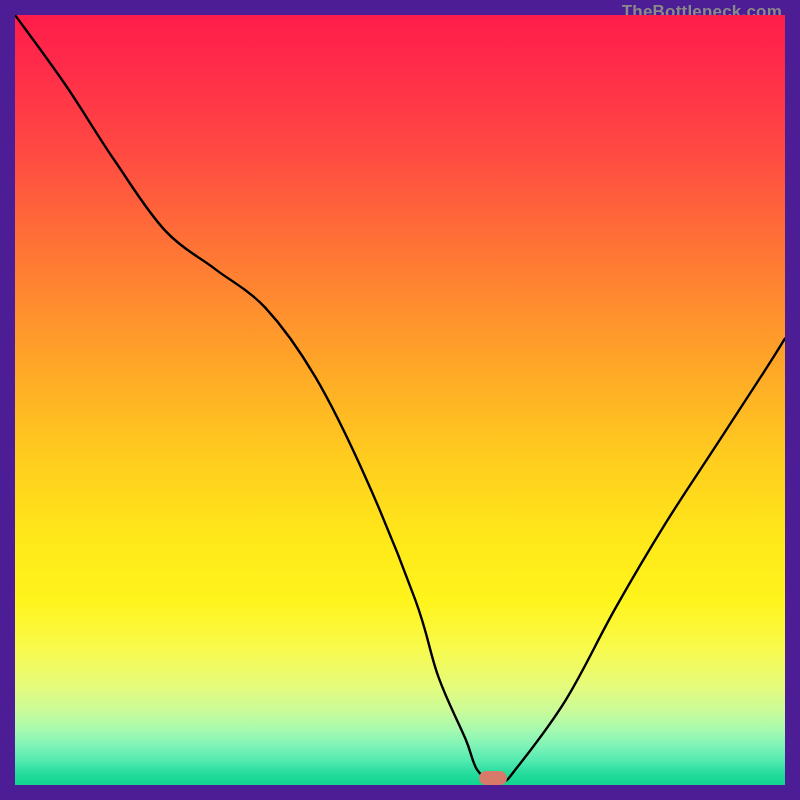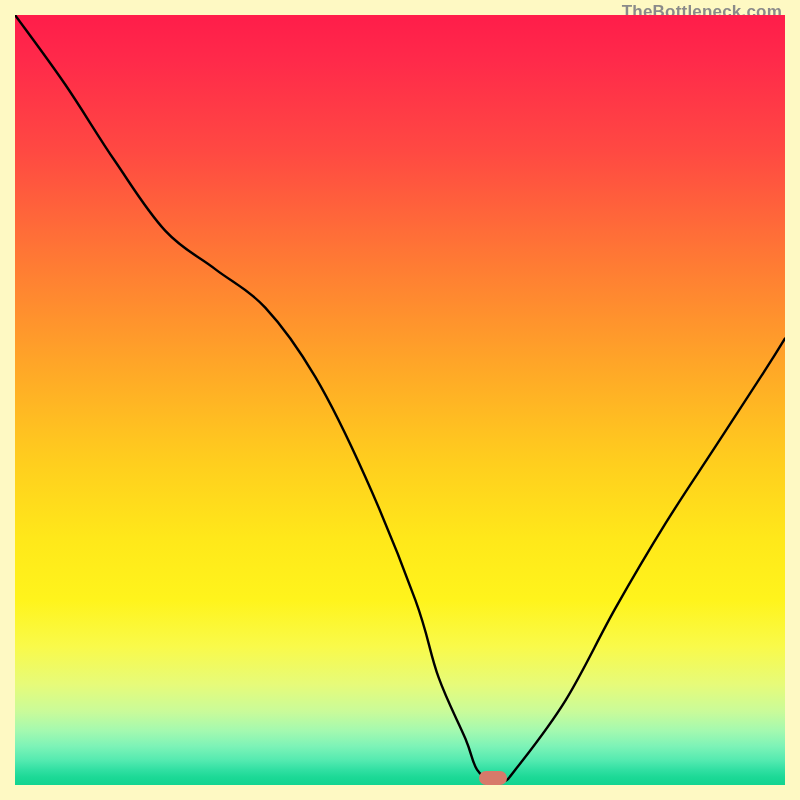--- a/index.html
+++ b/index.html
@@ -9,21 +9,21 @@
     height: 800px;
     background: #000;
     overflow: hidden;
   }
   .frame {
     position: absolute;
     left: 0;
     top: 0;
     width: 800px;
     height: 800px;
-    background: #fef9c3;
+    background: #4c1d95;
   }
   .plot {
     position: absolute;
     left: 15px;
     top: 15px;
     width: 770px;
     height: 770px;
     overflow: hidden;
   }
   .gradient {

